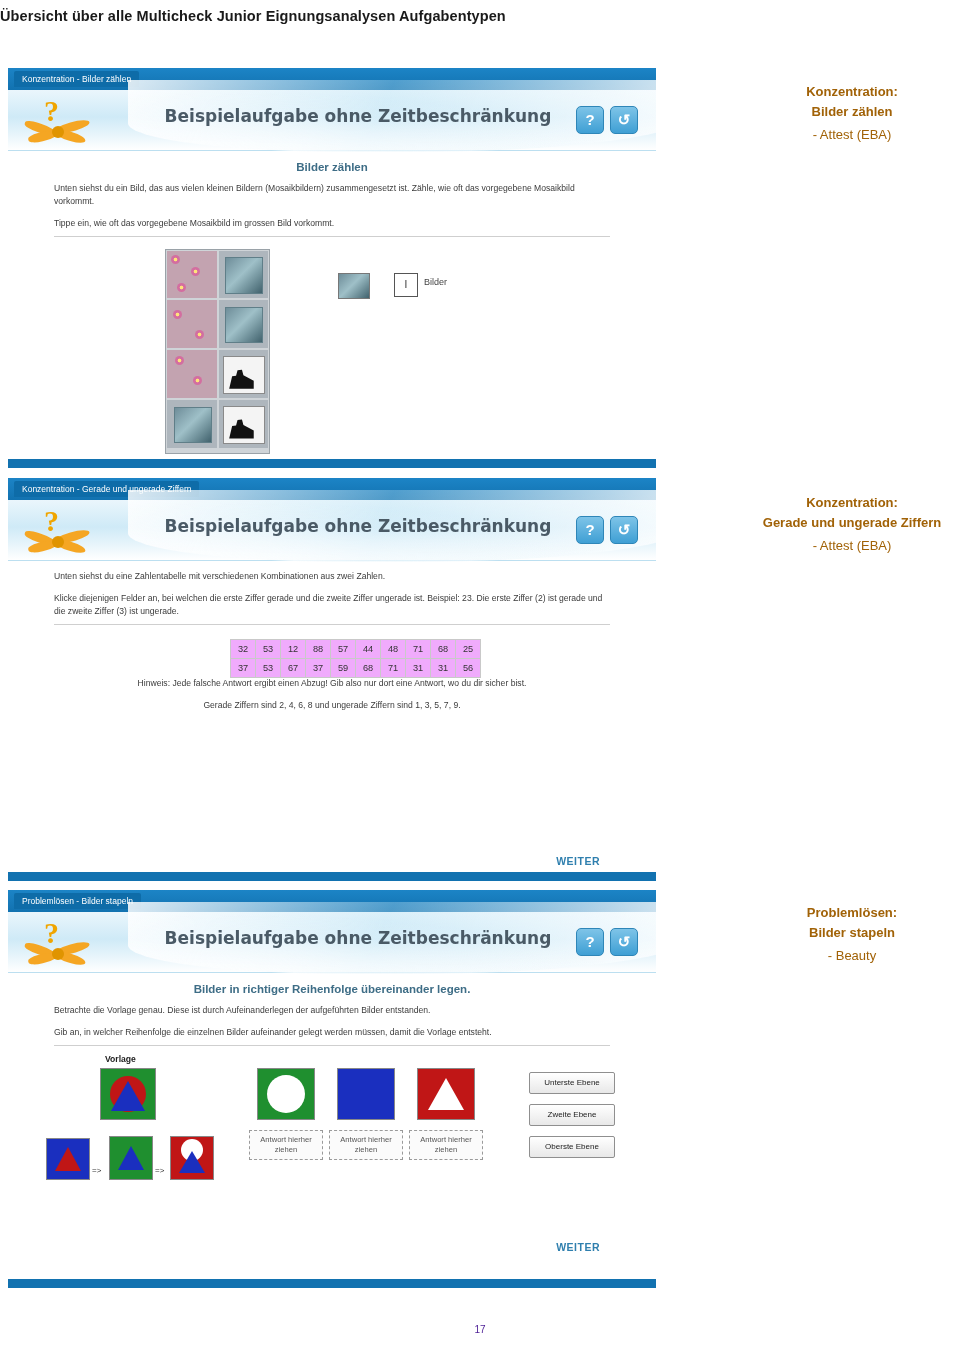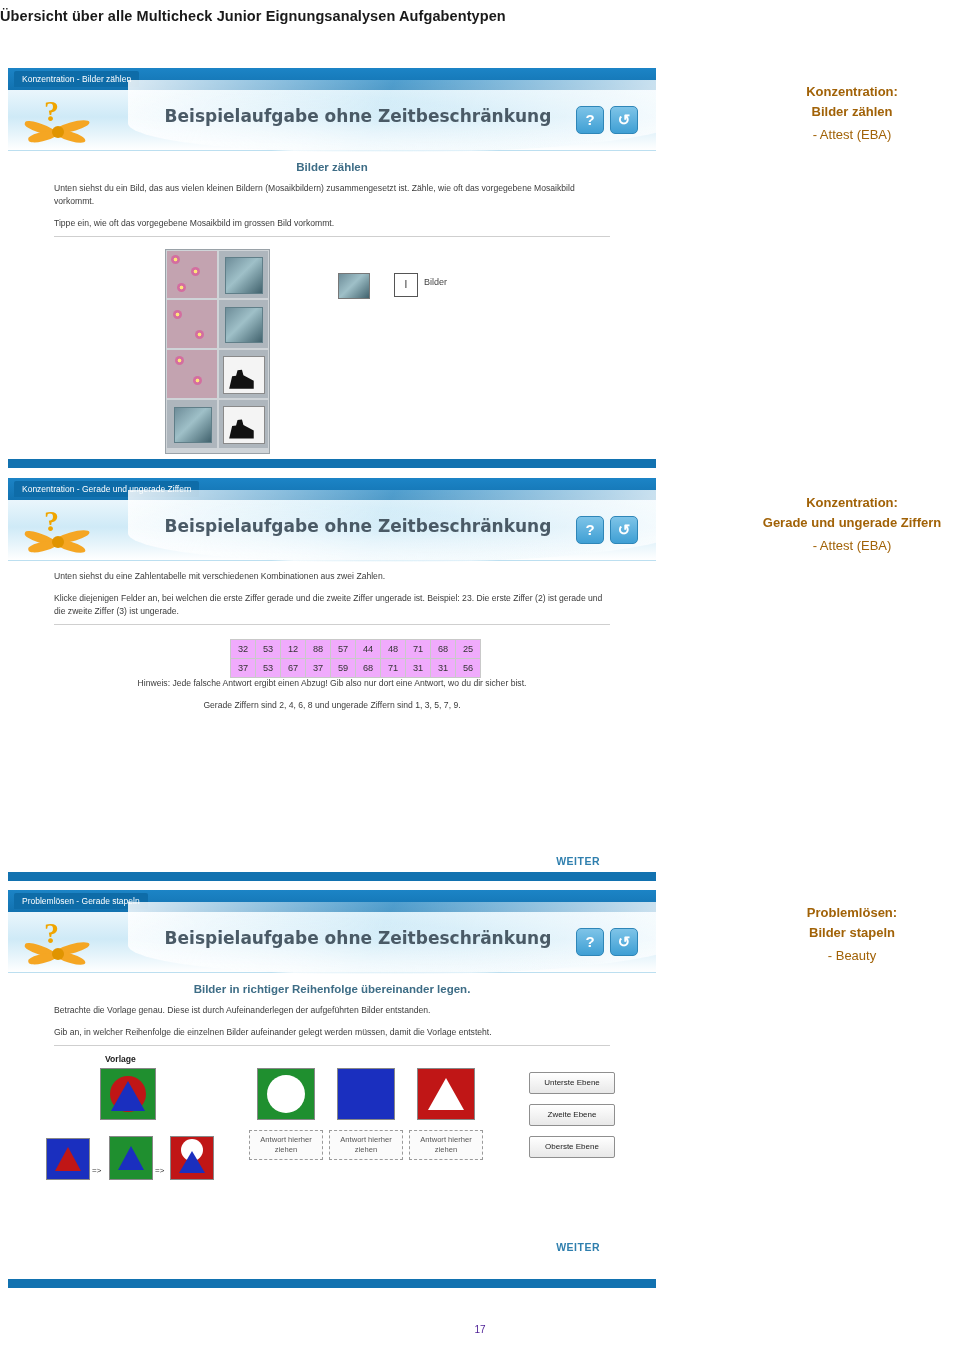--- a/index.html
+++ b/index.html
@@ -465,21 +465,21 @@
 </div>
 
 <div class="caption" style="top:493px;">
   <div class="head">Konzentration:</div>
   <div class="head">Gerade und ungerade Ziffern</div>
   <div class="sub">- Attest (EBA)</div>
 </div>
 
 <div class="screenshot" id="panel3">
   <div class="scr-topbar">
-    <div class="scr-tab">Problemlösen - Gerade stapeln</div>
+    <div class="scr-tab">Problemlösen - Bilder stapeln</div>
   </div>
   <div class="scr-header">
     <div class="swoosh"></div>
     <div class="logo">
       <div class="q">?</div>
       <div class="blade b1"></div>
         <div class="blade b2"></div>
       <div class="blade b3"></div>
         <div class="blade b4"></div>
       <div class="blade hub"></div>

